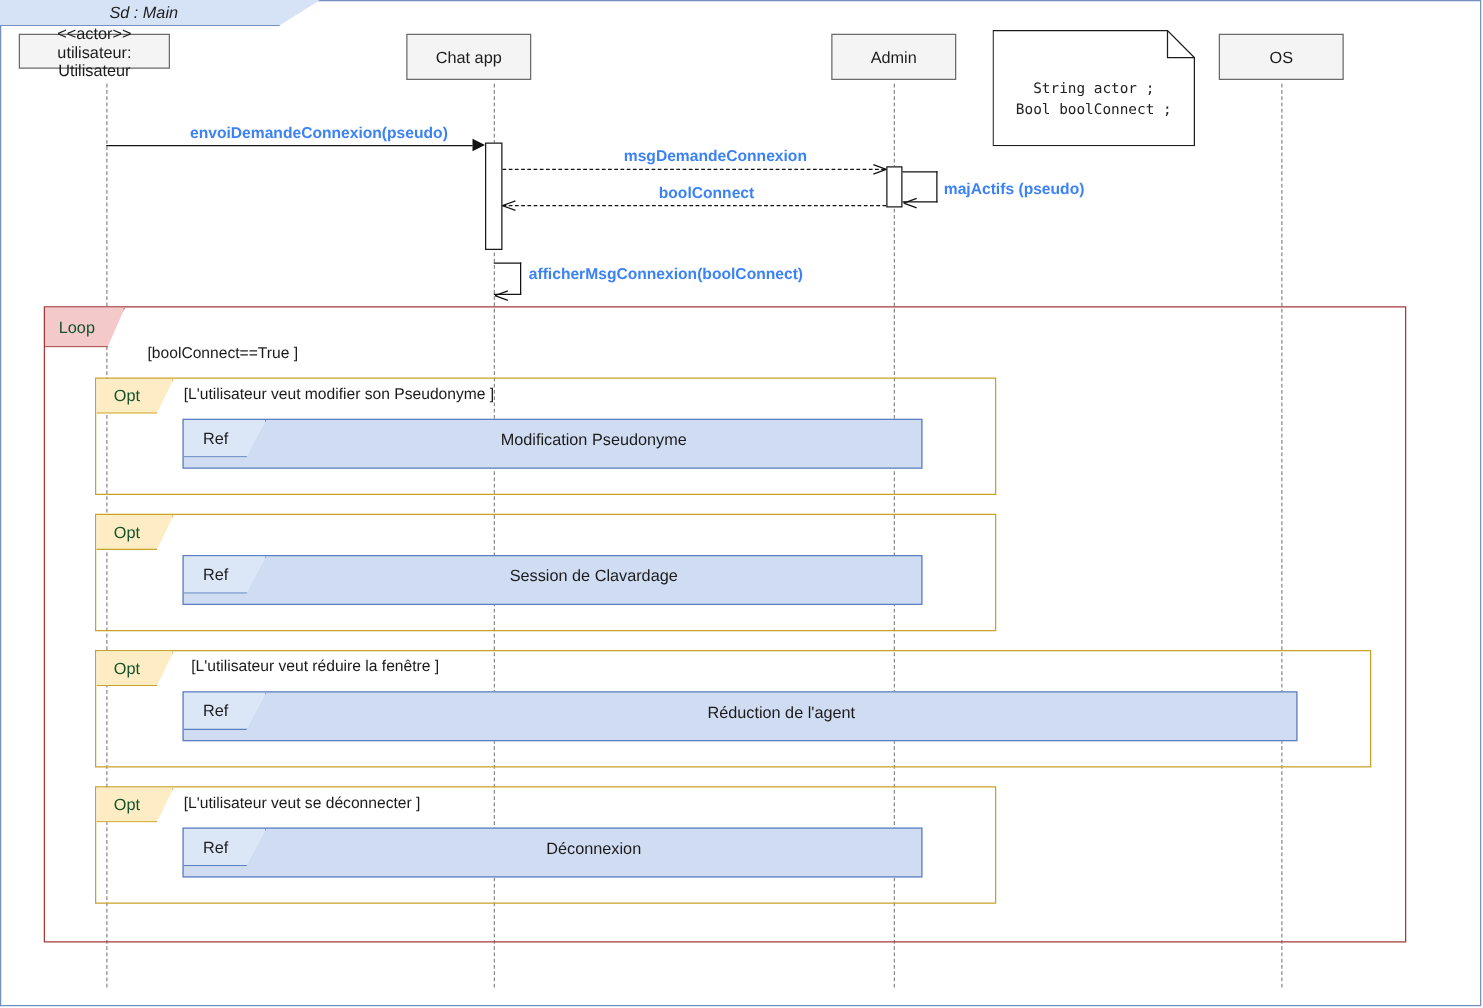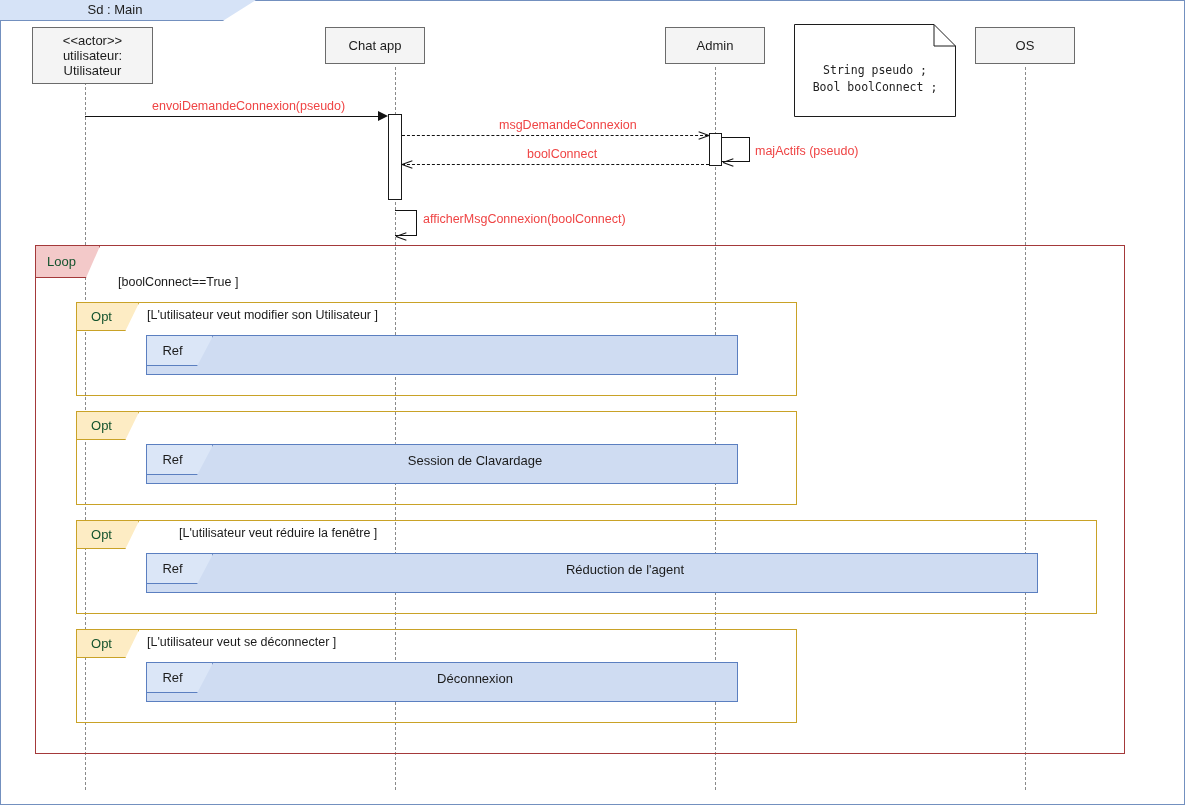--- a/index.html
+++ b/index.html
@@ -7,42 +7,42 @@
   #canvas{position:relative;width:1186px;height:806px;overflow:hidden;background:#fff;}
 
   
   .frame{position:absolute;left:0;top:0;width:1185px;height:805px;border:1px solid #7390bf;box-sizing:border-box;}
   .frame-tab{position:absolute;left:0;top:0;width:256px;height:21px;
              background:#d6e3f7;border-right:1px solid #7390bf;border-bottom:1px solid #7390bf;
              box-sizing:border-box;
              -webkit-clip-path:polygon(0 0,100% 0,87% 100%,0 100%);
              clip-path:polygon(0 0,100% 0,87% 100%,0 100%);}
   .frame-tab-label{position:absolute;left:0;top:0;width:230px;height:20px;line-height:20px;
-                   text-align:center;font-size:13px;color:#202020;}
+                   text-align:center;font-size:13px;color:#202020;font-style:italic;}
 
   
   .head{position:absolute;background:#f4f4f4;border:1px solid #6b6b6b;box-sizing:border-box;
         display:flex;flex-direction:column;align-items:center;justify-content:center;
         font-size:13px;color:#1c1c1c;text-align:center;line-height:15px;}
   .lifeline{position:absolute;width:0;border-left:1px dashed #8a8a8a;}
 
   
   .note{position:absolute;background:#fff;box-sizing:border-box;}
   .note pre{position:absolute;left:0;right:0;top:38px;margin:0;text-align:center;
             font-family:"DejaVu Sans Mono","Liberation Mono",monospace;font-size:11.5px;
             line-height:17px;color:#222;}
 
   
   .act{position:absolute;background:#ffffff;border:1px solid #1a1a1a;box-sizing:border-box;}
 
   
   .msg-line{position:absolute;height:0;}
   .msg-line.solid{border-top:1.3px solid #121212;}
   .msg-line.dashed{border-top:1.3px dashed #121212;}
-  .msg-label{position:absolute;font-size:12.5px;color:#ef4444;white-space:nowrap;}
+  .msg-label{position:absolute;font-size:12.5px;color:#3b82f6;white-space:nowrap;font-weight:bold;}
   .arrow-r-filled{position:absolute;width:0;height:0;border-top:5px solid transparent;
                   border-bottom:5px solid transparent;border-left:10px solid #121212;}
   .arrow-r-open{position:absolute;width:0;height:0;}
   .arrow-r-open:before,.arrow-r-open:after{content:"";position:absolute;width:11px;height:0;
         border-top:1.3px solid #121212;left:-11px;}
   .arrow-r-open:before{top:0;transform:rotate(20deg);transform-origin:right center;}
   .arrow-r-open:after{top:0;transform:rotate(-20deg);transform-origin:right center;}
   .arrow-l-open{position:absolute;width:0;height:0;}
   .arrow-l-open:before,.arrow-l-open:after{content:"";position:absolute;width:11px;height:0;
         border-top:1.3px solid #121212;left:0;}
@@ -88,40 +88,40 @@
 
   <div class="frame"></div>
   <div class="frame-tab"></div>
   <div class="frame-tab-label">Sd :  Main</div>
 
   <div class="lifeline" style="left:85px;top:67px;height:723px;"></div>
   <div class="lifeline" style="left:395px;top:67px;height:723px;"></div>
   <div class="lifeline" style="left:715px;top:67px;height:723px;"></div>
   <div class="lifeline" style="left:1025px;top:67px;height:723px;"></div>
 
-  <div class="head" style="left:32px;top:27px;width:121px;height:57px;">
+  <div class="head" style="left:15px;top:27px;width:121px;height:28px;">
     <div>&lt;&lt;actor&gt;&gt;</div>
     <div>utilisateur: Utilisateur</div>
   </div>
   <div class="head" style="left:325px;top:27px;width:100px;height:37px;">
     <div>Chat app</div>
   </div>
   <div class="head" style="left:665px;top:27px;width:100px;height:37px;">
     <div>Admin</div>
   </div>
   <div class="head" style="left:975px;top:27px;width:100px;height:37px;">
     <div>OS</div>
   </div>
 
   <div class="note" style="left:794px;top:24px;width:162px;height:93px;">
     <svg width="162" height="93" style="position:absolute;left:0;top:0;">
       <path d="M0.5 0.5 H140 L161.5 22 V92.5 H0.5 Z" fill="#ffffff" stroke="#1c1c1c" stroke-width="1"></path>
       <path d="M140 0.5 V22 H161.5" fill="none" stroke="#1c1c1c" stroke-width="1"></path>
     </svg>
-    <pre><span>String pseudo ;</span>
+    <pre><span>String actor ;</span>
 <span>Bool boolConnect ;</span></pre>
   </div>
 
   <div class="act" style="left:388px;top:114px;width:14px;height:86px;"></div>
   <div class="act" style="left:709px;top:133px;width:13px;height:33px;"></div>
 
   <div class="msg-line solid" style="left:85px;top:116px;width:293px;"></div>
   <div class="arrow-r-filled" style="left:378px;top:111px;"></div>
   <div class="msg-label" style="left:152px;top:99px;">envoiDemandeConnexion(pseudo)</div>
 
@@ -144,45 +144,46 @@
   <div class="frag frag-loop" style="left:35px;top:245px;width:1090px;height:509px;">
     <div class="frag-tab tab-loop">
       <span>Loop</span>
     </div>
     <div class="guard" style="left:82px;top:29px;">[boolConnect==True ]</div>
 
     <div class="frag frag-opt" style="left:40px;top:56px;width:721px;height:94px;">
       <div class="frag-tab tab-opt">
         <span>Opt</span>
       </div>
-      <div class="guard" style="left:70px;top:5px;">[L'utilisateur veut modifier son Utilisateur ]</div>
+      <div class="guard" style="left:70px;top:5px;">[L'utilisateur veut modifier son Pseudonyme ]</div>
       <div class="ref" style="left:69px;top:32px;width:592px;height:40px;">
         <div class="ref-tab">
           <span>Ref</span>
         </div>
+        <div class="ref-title">Modification Pseudonyme</div>
       </div>
     </div>
 
     <div class="frag frag-opt" style="left:40px;top:165px;width:721px;height:94px;">
       <div class="frag-tab tab-opt">
         <span>Opt</span>
       </div>
       <div class="ref" style="left:69px;top:32px;width:592px;height:40px;">
         <div class="ref-tab">
           <span>Ref</span>
         </div>
         <div class="ref-title">Session de Clavardage</div>
       </div>
     </div>
 
     <div class="frag frag-opt" style="left:40px;top:274px;width:1021px;height:94px;">
       <div class="frag-tab tab-opt">
         <span>Opt</span>
       </div>
-      <div class="guard" style="left:80px;top:5px;padding-left:22px;">[L'utilisateur veut réduire la fenêtre ]</div>
+      <div class="guard" style="left:54px;top:5px;padding-left:22px;">[L'utilisateur veut réduire la fenêtre ]</div>
       <div class="ref" style="left:69px;top:32px;width:892px;height:40px;">
         <div class="ref-tab">
           <span>Ref</span>
         </div>
         <div class="ref-title">Réduction de l'agent</div>
       </div>
     </div>
 
     <div class="frag frag-opt" style="left:40px;top:383px;width:721px;height:94px;">
       <div class="frag-tab tab-opt">

